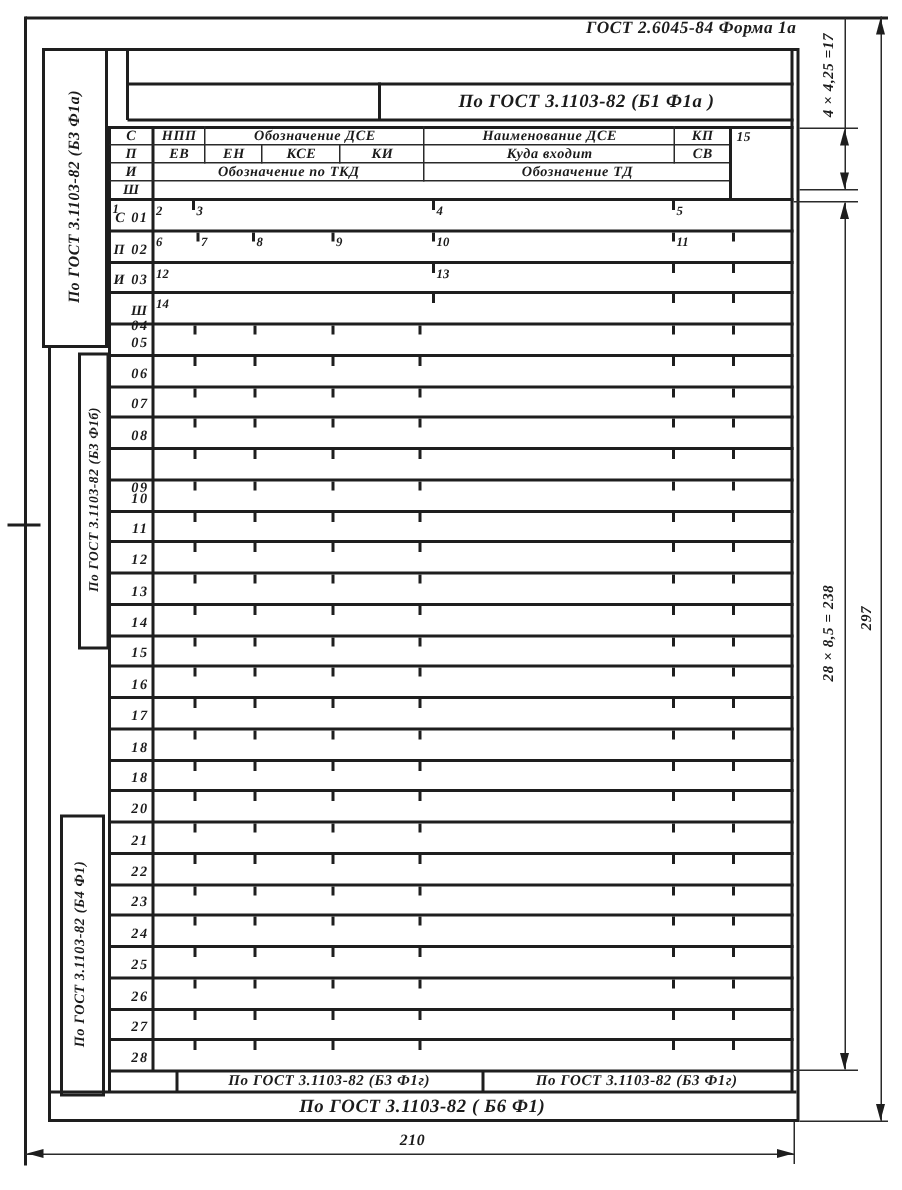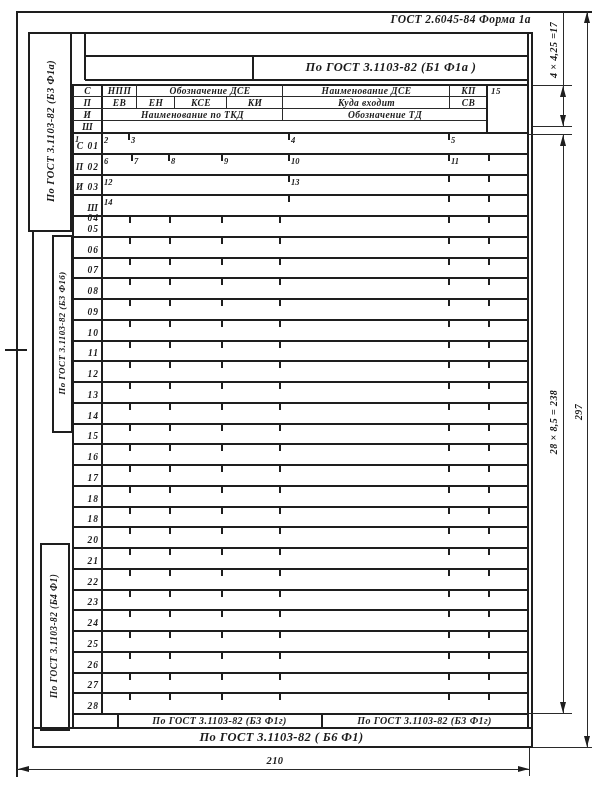--- a/index.html
+++ b/index.html
@@ -74,21 +74,21 @@
   <div class="cell" style="left:450px;top:85px;width:37px;height:11px;font-size:9.5px;">КП</div>
   <div class="txt" style="left:491px;top:86px;font-size:9px;">15</div>
   <div class="cell" style="left:73px;top:97px;width:29px;height:11px;font-size:9.5px;">П</div>
   <div class="cell" style="left:102px;top:97px;width:35px;height:11px;font-size:9.5px;">ЕВ</div>
   <div class="cell" style="left:137px;top:97px;width:38px;height:11px;font-size:9.5px;">ЕН</div>
   <div class="cell" style="left:175px;top:97px;width:52px;height:11px;font-size:9.5px;">КСЕ</div>
   <div class="cell" style="left:227px;top:97px;width:56px;height:11px;font-size:9.5px;">КИ</div>
   <div class="cell" style="left:283px;top:97px;width:167px;height:11px;font-size:9.5px;">Куда  входит</div>
   <div class="cell" style="left:450px;top:97px;width:37px;height:11px;font-size:9.5px;">СВ</div>
   <div class="cell" style="left:73px;top:109px;width:29px;height:11px;font-size:9.5px;">И</div>
-  <div class="cell" style="left:102px;top:109px;width:181px;height:11px;font-size:9.5px;">Наименование  по  ТКД</div>
+  <div class="cell" style="left:102px;top:109px;width:181px;height:11px;font-size:9.5px;">Обозначение  по  ТКД</div>
   <div class="cell" style="left:283px;top:109px;width:204px;height:11px;font-size:9.5px;">Обозначение ТД</div>
   <div class="cell" style="left:73px;top:121px;width:29px;height:11px;font-size:9.5px;">Ш</div>
 
   <div id="rows-layer">
       <div class="h" style="left: 73px; top: 153px; width: 456px;"></div>
       <div class="rlabel" style="left: 73px; top: 142px; width: 26px;">С 01</div>
       <div class="tick" style="left: 128px; top: 134px;"></div>
       <div class="tick" style="left: 288px; top: 134px;"></div>
       <div class="tick" style="left: 448px; top: 134px;"></div>
       <div class="mark" style="left: 104px; top: 136px;">2</div>
@@ -149,21 +149,21 @@
       <div class="tick" style="left: 488px; top: 259px;"></div>
       <div class="h" style="left: 73px; top: 298px; width: 456px;"></div>
       <div class="rlabel" style="left: 73px; top: 287px; width: 26px;">08</div>
       <div class="tick" style="left: 129px; top: 279px;"></div>
       <div class="tick" style="left: 169px; top: 279px;"></div>
       <div class="tick" style="left: 221px; top: 279px;"></div>
       <div class="tick" style="left: 279px; top: 279px;"></div>
       <div class="tick" style="left: 448px; top: 279px;"></div>
       <div class="tick" style="left: 488px; top: 279px;"></div>
       <div class="h" style="left: 73px; top: 319px; width: 456px;"></div>
-      <div class="rlabel" style="left: 73px; top: 308px; width: 26px; text-align: right;">09</div>
+      <div class="rlabel" style="left: 73px; top: 322px; width: 26px; text-align: right;">09</div>
       <div class="tick" style="left: 129px; top: 300px;"></div>
       <div class="tick" style="left: 169px; top: 300px;"></div>
       <div class="tick" style="left: 221px; top: 300px;"></div>
       <div class="tick" style="left: 279px; top: 300px;"></div>
       <div class="tick" style="left: 448px; top: 300px;"></div>
       <div class="tick" style="left: 488px; top: 300px;"></div>
       <div class="h" style="left: 73px; top: 340px; width: 456px;"></div>
       <div class="rlabel" style="left: 73px; top: 329px; width: 26px;">10</div>
       <div class="tick" style="left: 129px; top: 321px;"></div>
       <div class="tick" style="left: 169px; top: 321px;"></div>

